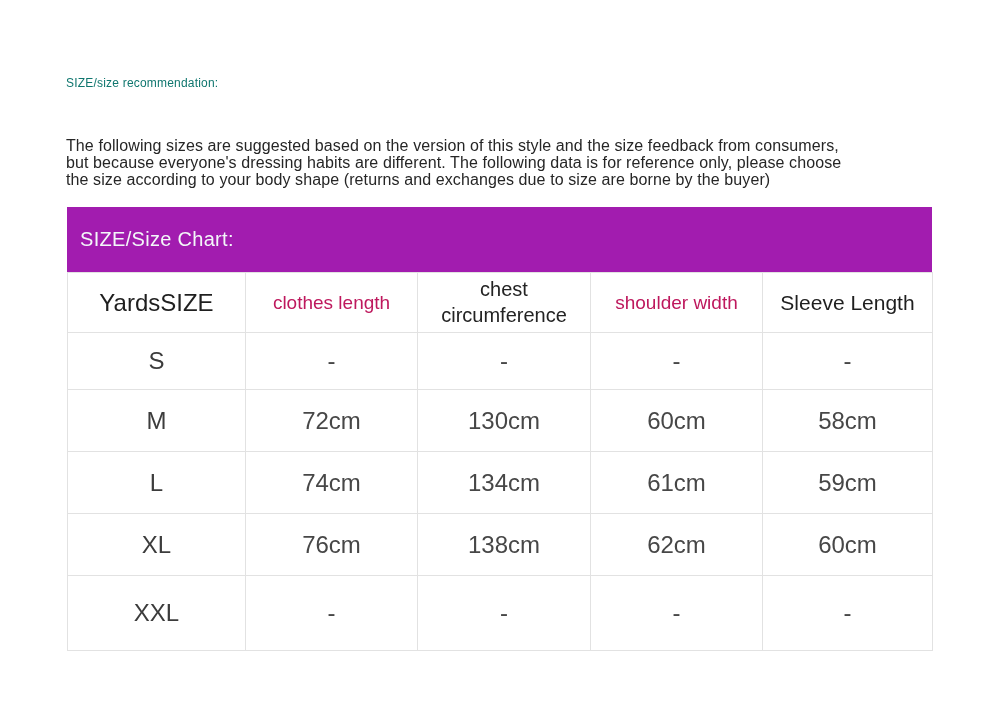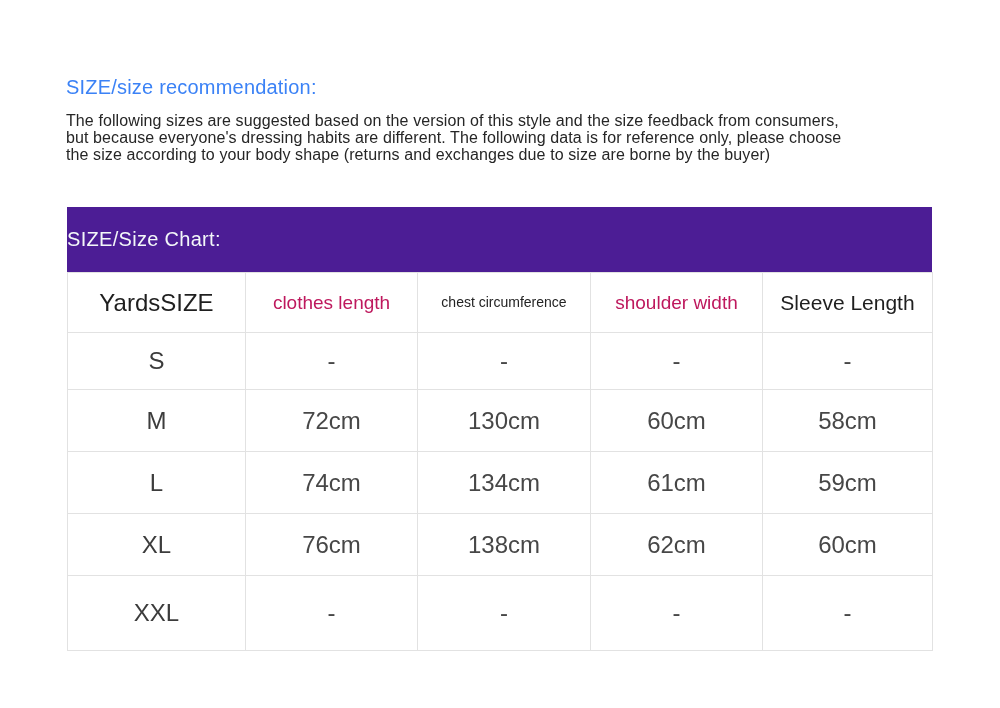--- a/index.html
+++ b/index.html
@@ -5,33 +5,33 @@
   html,body{margin:0;padding:0;background:#ffffff;}
   .page{
     position:relative;
     width:1000px;height:708px;
     background:#ffffff;
     font-family:"Liberation Sans", sans-serif;
     overflow:hidden;
   }
   .heading{
     position:absolute;left:66px;top:76px;
-    font-size:20px;color:#3b82f6;letter-spacing:.2px;
+    font-size:12px;color:#0f766e;letter-spacing:.2px;
   }
   .intro{
-    position:absolute;left:66px;top:112px;
+    position:absolute;left:66px;top:137px;
     font-size:16px;line-height:17px;color:#262626;letter-spacing:.1px;
     white-space:nowrap;
   }
   .chart-bar{
     position:absolute;left:67px;top:207px;
     width:865px;height:65px;
-    background:#4c1d95;
+    background:#a21caf;
     display:flex;align-items:center;
-    box-sizing:border-box;
+    box-sizing:border-box;padding-left:13px;
   }
   .chart-bar span{
     color:#f3f7f9;font-size:20px;letter-spacing:.3px;
   }
   table.size-table{
     position:absolute;left:67px;top:272px;
     width:865px;
     border-collapse:collapse;table-layout:fixed;
     border:1px solid #e2e2e2;border-top:none;
   }
@@ -42,21 +42,21 @@
     padding:0;
     font-weight:400;
   }
   tr.head-row{height:60px;}
   tr.row-s{height:57px;}
   tr.row-m,tr.row-l,tr.row-xl{height:62px;}
   tr.row-xxl{height:75px;}
   .th-yards{font-size:24px;color:#1f1f1f;}
   .th-std{font-size:19px;color:#be185d;}
   .th-chest{
-    font-size:14px;color:#232323;
+    font-size:20px;color:#232323;
     text-align:left;padding-left:14px;padding-right:10px;
     line-height:1.27;
     margin-top:16px;
   }
   .th-sleeve{font-size:21px;color:#1f1f1f;}
   td.size-cell{font-size:24px;font-weight:500;color:#3c3c3c;}
   td.val-cell{font-size:24px;color:#474747;}
 </style>
 </head>
 <body>

